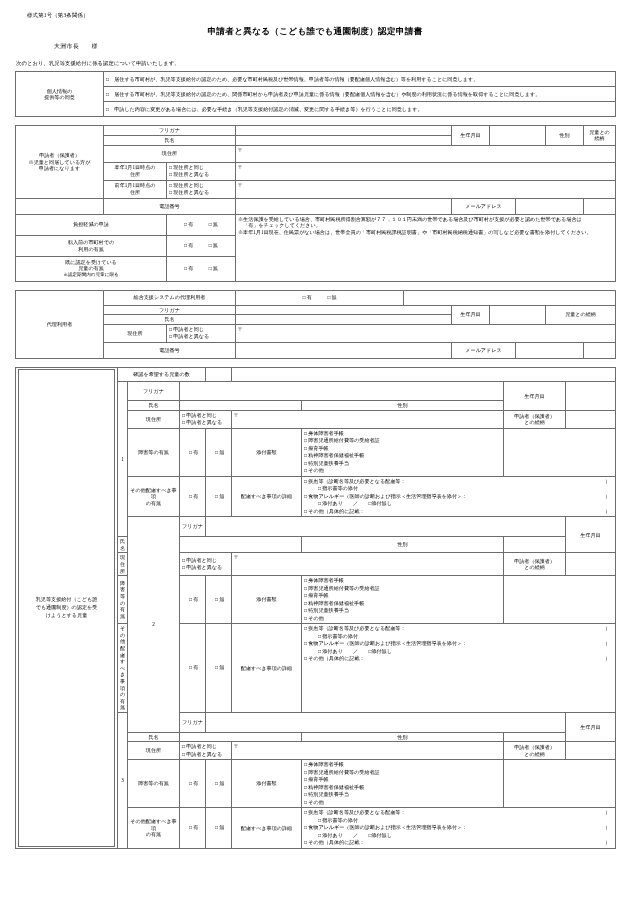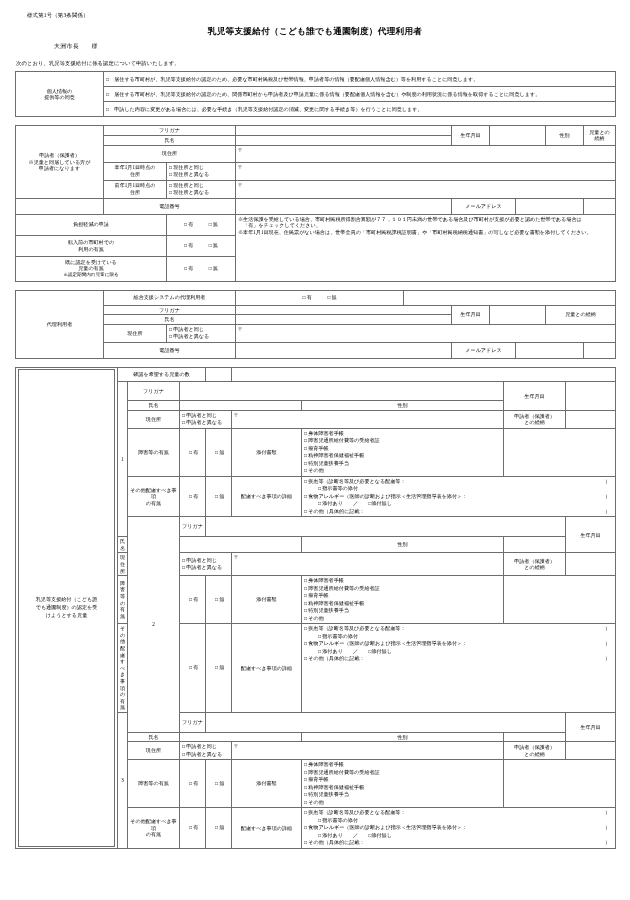--- a/index.html
+++ b/index.html
@@ -90,21 +90,21 @@
   .yn .cb { margin: 0 7px; }
 
   .stack { line-height: 1.45; }
 </style>
 </head>
 <body>
 
 <div class="page">
 
   <div class="form-code">様式第1号（第3条関係）</div>
-  <div class="doc-title">乳児等支援給付（こども誰でも通園制度）代理利用者</div>
+  <div class="doc-title">申請者と異なる（こども誰でも通園制度）認定申請書</div>
   <div class="addressee">大洲市長　　様</div>
   <div class="lead">次のとおり、乳児等支援給付に係る認定について申請いたします。</div>
 
   <table class="frm consent">
     <colgroup>
         <col style="width:88px">
         <col style="width:512px">
       </colgroup>
     <tbody>
       <tr>

